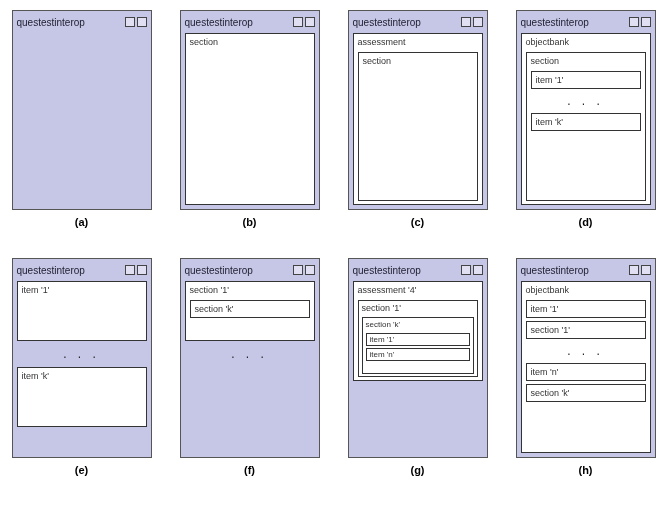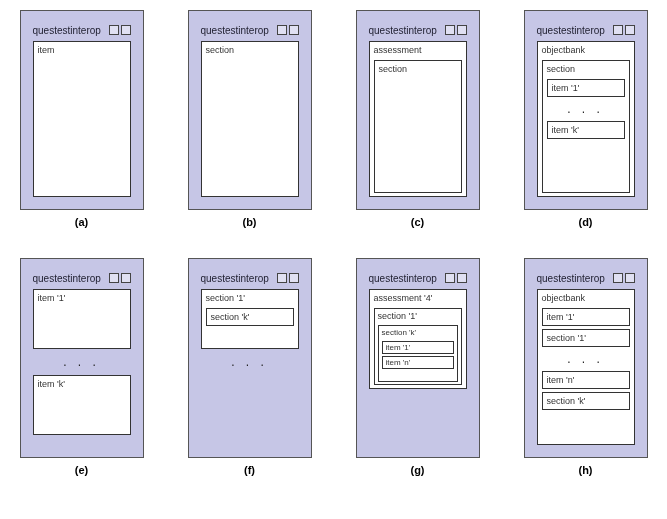--- a/index.html
+++ b/index.html
@@ -15,26 +15,26 @@
     grid-template-rows: auto auto;
     gap: 30px 18px;
     justify-content: center;
   }
   .cell-wrap {
     display: flex;
     flex-direction: column;
     align-items: center;
   }
   .panel {
-    width: 124px;
+    width: 140px;
     height: 200px;
     background: #c6c6e6;
     border: 1px solid #555;
     box-sizing: border-box;
-    padding: 12px;
+    padding: 4px;
     display: flex;
     flex-direction: column;
   }
   .panel-header {
     display: flex;
     align-items: center;
     justify-content: space-between;
     height: 14px;
     margin-bottom: 4px;
   }
@@ -96,25 +96,20 @@
 <div class="grid">
 
   <div class="cell-wrap">
     <div class="panel">
       <div class="panel-header">
         <span class="panel-title">questestinterop</span>
         <span class="header-boxes">
           <span class="header-box"></span>
           <span class="header-box"></span>
         </span>
-      </div>
-      <div class="panel-body">
-        <div class="box fill">
-          <span>item</span>
-        </div>
       </div>
     </div>
     <div class="caption">(a)</div>
   </div>
 
   <div class="cell-wrap">
     <div class="panel">
       <div class="panel-header">
         <span class="panel-title">questestinterop</span>
         <span class="header-boxes">

